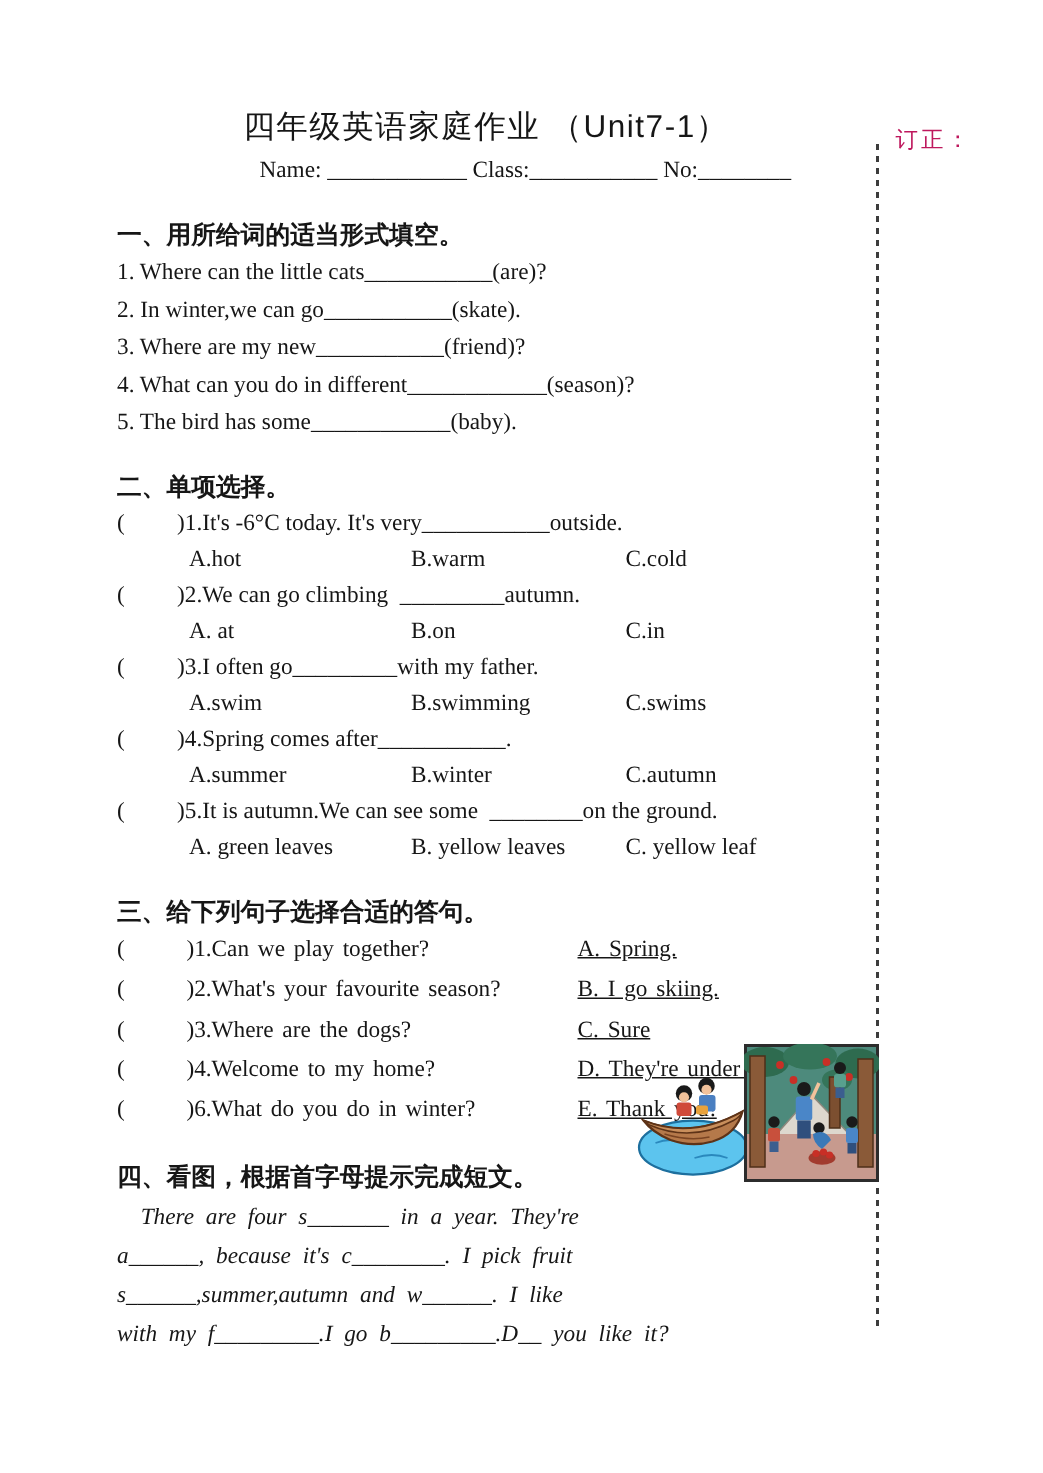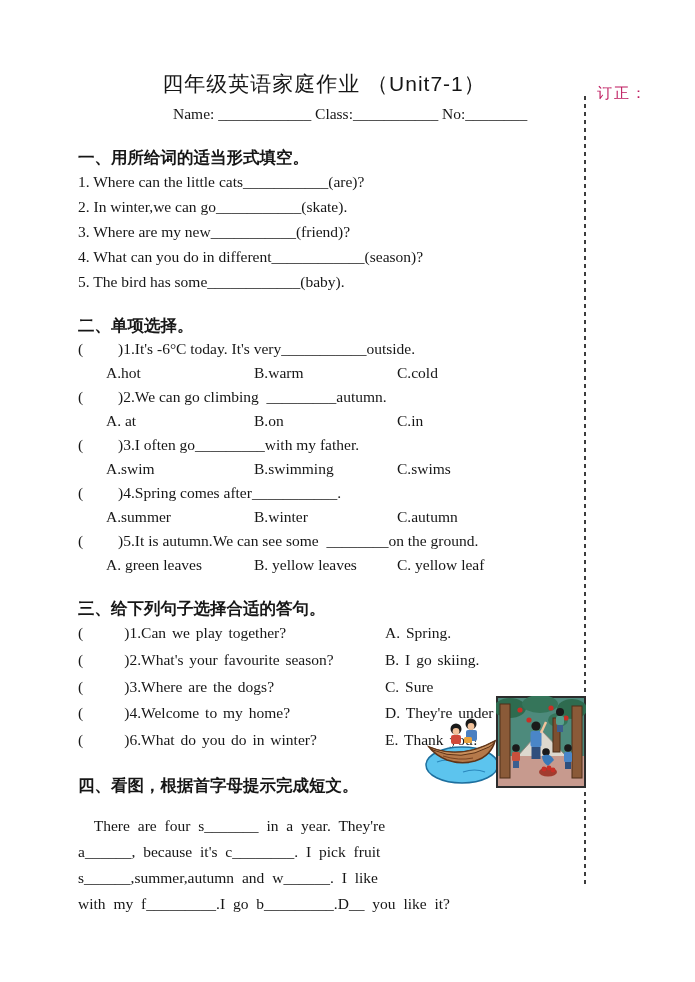--- a/index.html
+++ b/index.html
@@ -48,33 +48,33 @@
     font-size:15.5px;
     line-height:24px;
     white-space:pre-wrap;
   }
   .opts{
     display:flex;
     font-size:15.5px;
     line-height:24px;
     white-space:pre-wrap;
   }
-  .opts .oa{margin-left:28px;width:148px;}
+  .opts .oa{margin-left:48px;width:148px;}
   .opts .ob{width:143px;}
   .opts .oc{flex:1;}
   .pair{
     display:flex;
     font-size:15.5px;
     line-height:26.8px;
     white-space:pre-wrap;
     word-spacing:2px;
   }
   .pair .pq{width:307px;}
-  .pair .pa{flex:1;}
-  .para{margin-top:16px;}
+  .pair .pa{flex:1;text-decoration:underline;}
+  .para{margin-top:2px;font-style:italic;}
   .pline{
     font-size:15.5px;
     line-height:26px;
     white-space:pre-wrap;
     word-spacing:4px;
   }
   .margin-note{
     position:absolute;
     left:597px;top:84px;
     font-size:15px;

